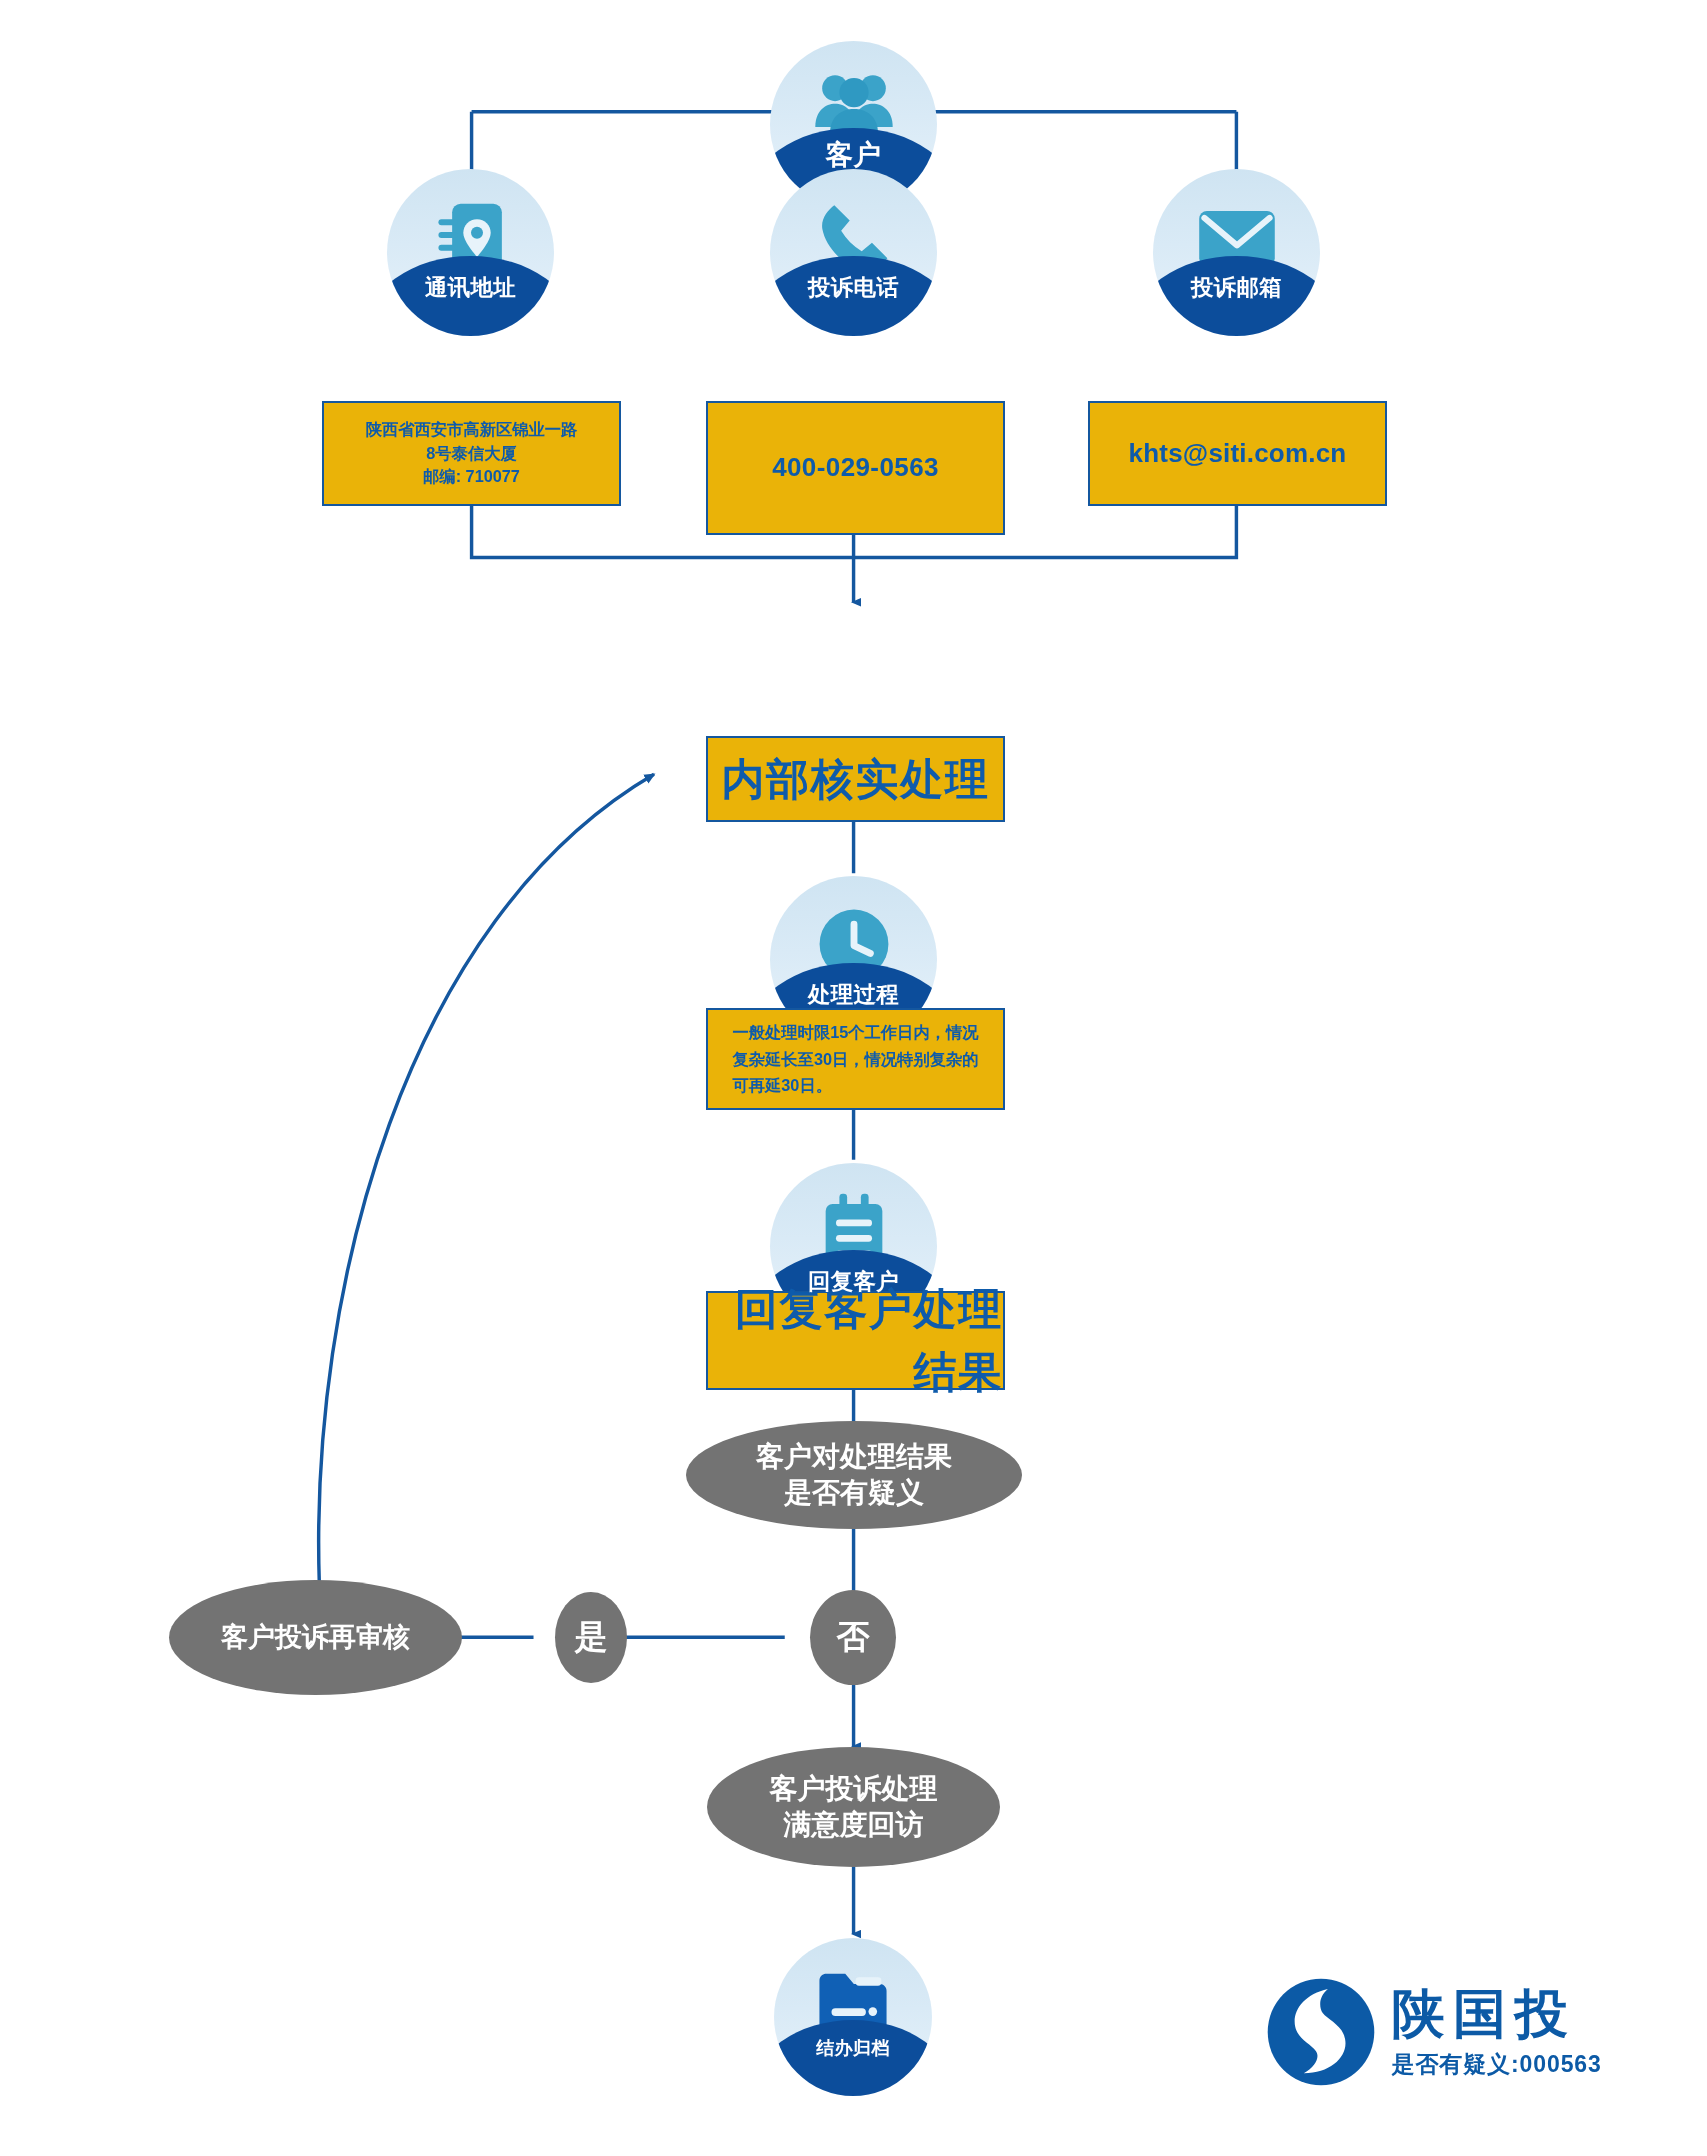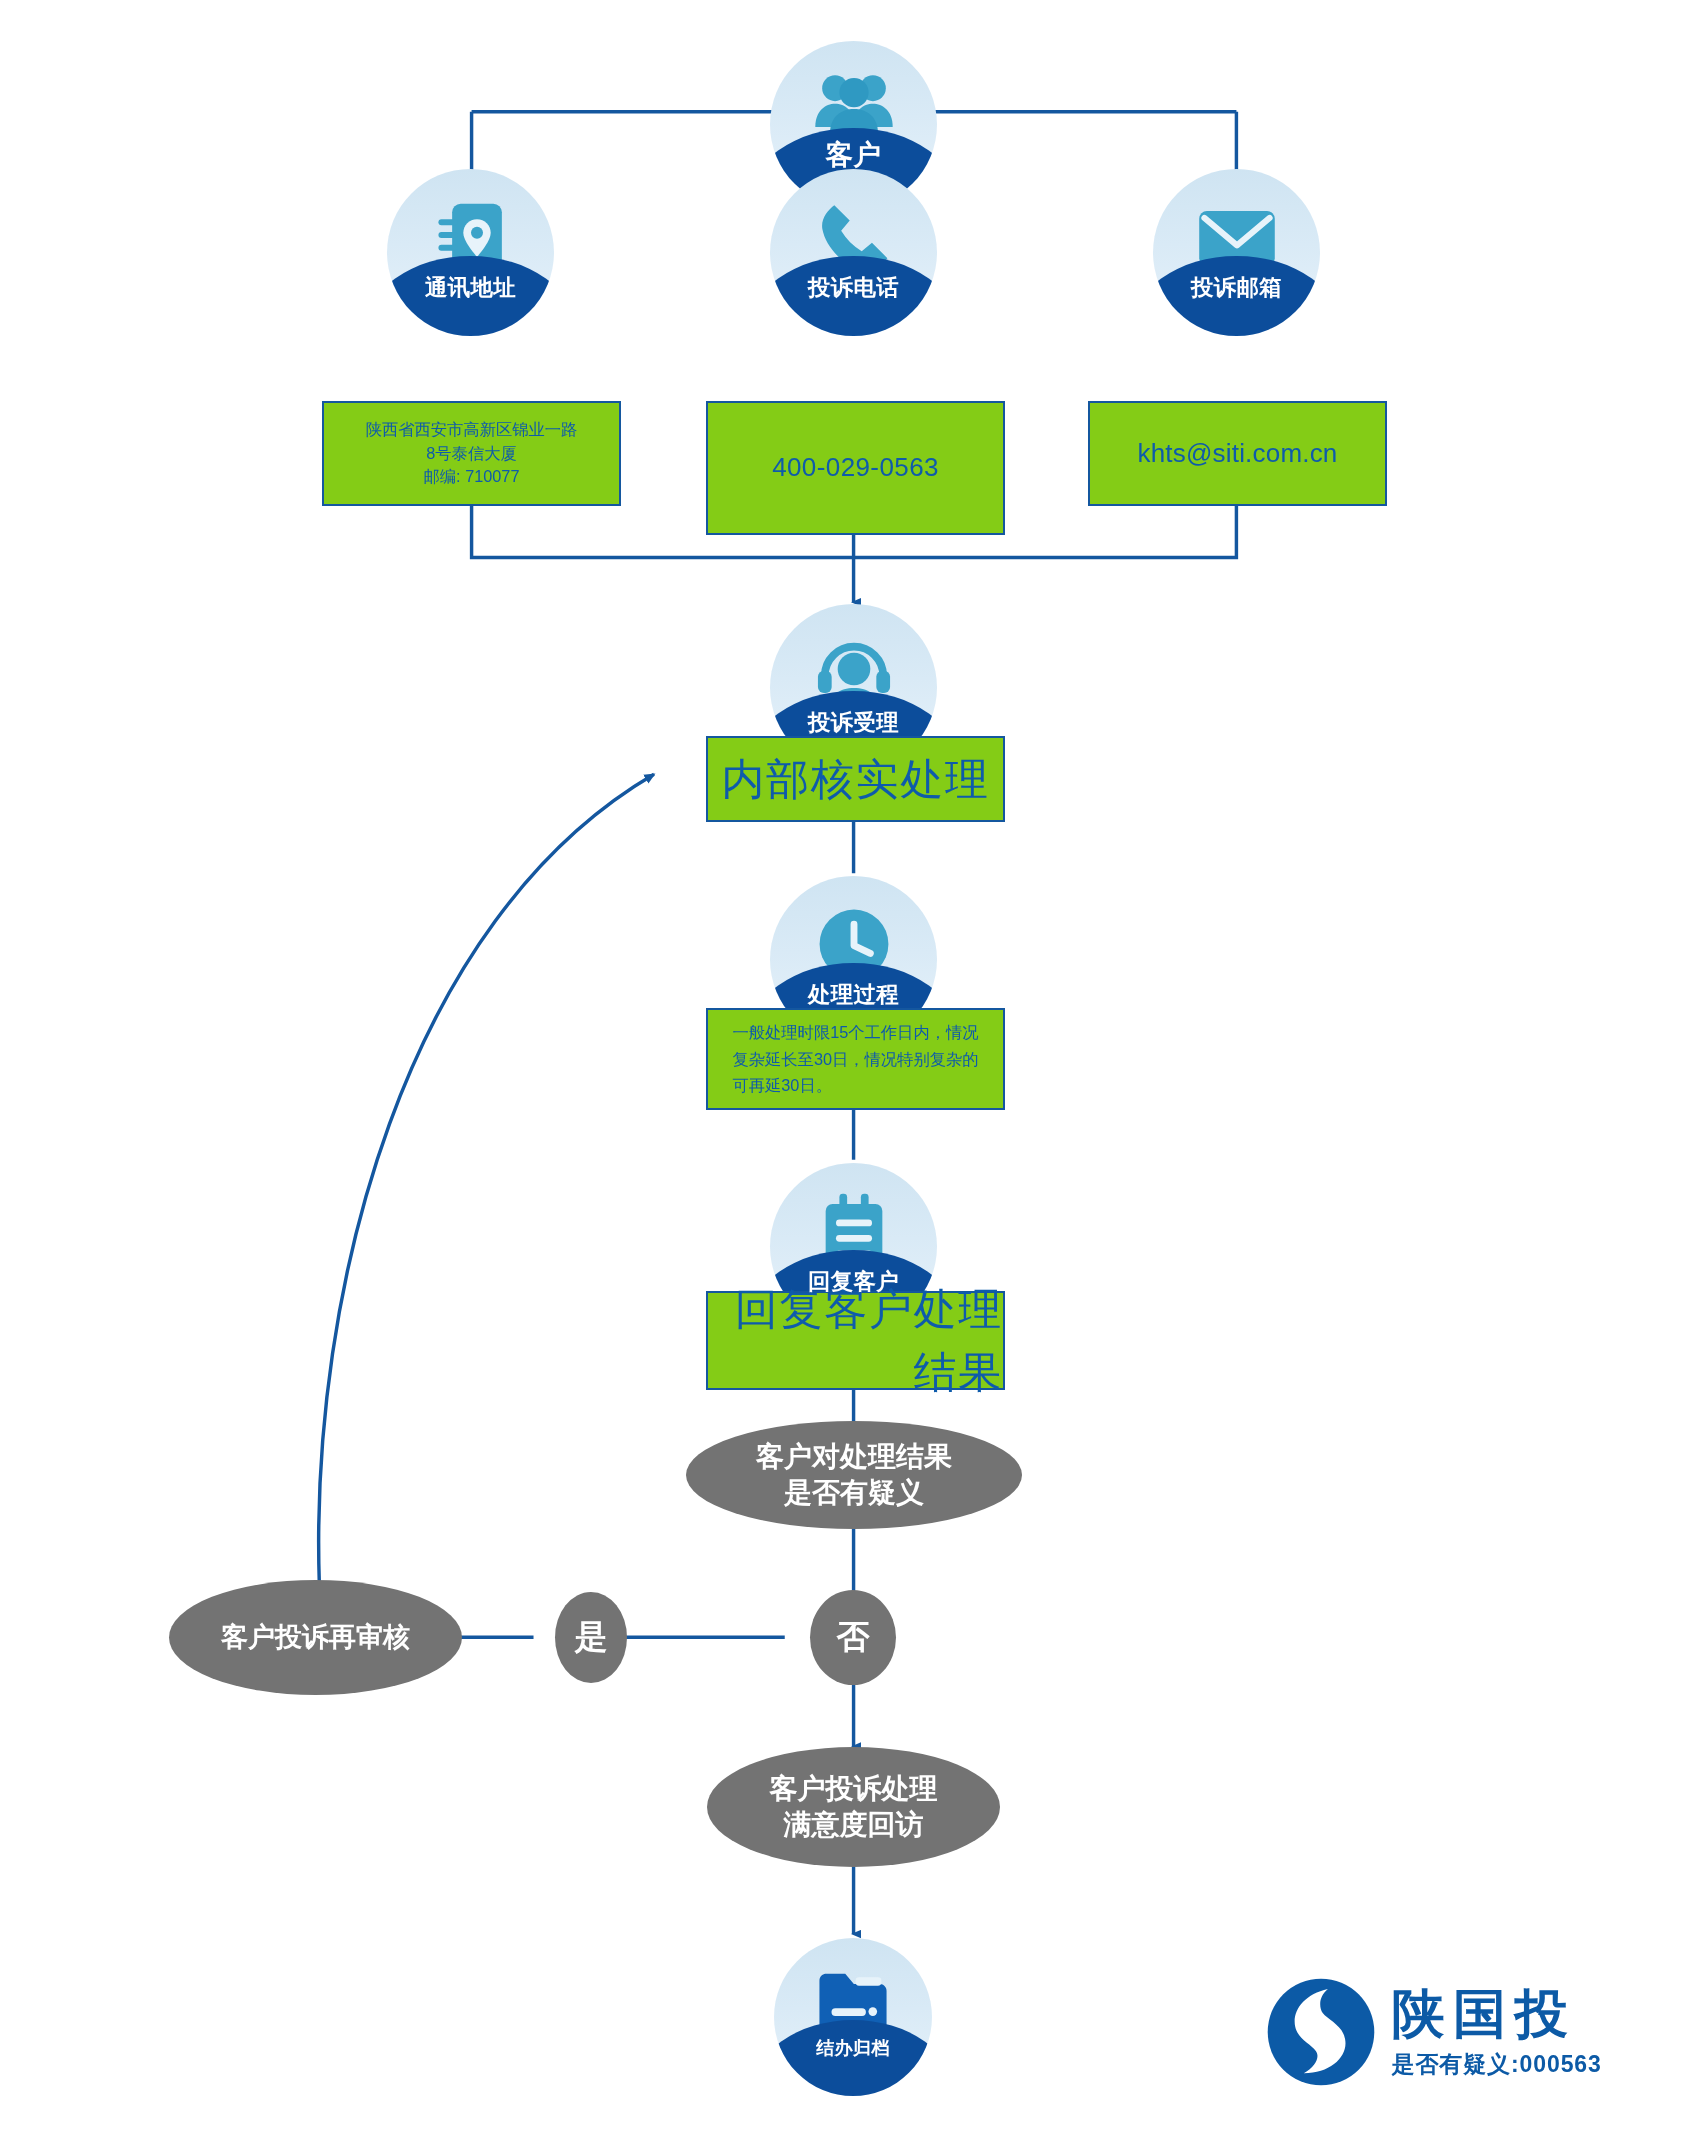--- a/index.html
+++ b/index.html
@@ -60,28 +60,28 @@
     color: #ffffff;
     font-weight: bold;
     letter-spacing: 0.4px;
     z-index: 3;
   }
 
   
   .rbox {
     position: absolute;
     border: 2.2px solid #14579f;
-    background: #84cc16;
+    background: #eab308;
     box-sizing: border-box;
     display: flex;
     align-items: center;
     justify-content: center;
     text-align: center;
     color: #0e5bab;
-    font-weight: normal;
+    font-weight: bold;
     line-height: 1.45;
   }
   .rbox.small { font-size: 16.3px; }
   .rbox.phone { font-size: 26px; letter-spacing: 0.4px; }
   .rbox.mail  { font-size: 26px; letter-spacing: 0.2px; }
   .rbox.proc  { font-size: 16.3px; text-align: left; padding: 0 19px; line-height: 1.65; }
   .rbox.big   { font-size: 43px; letter-spacing: 1.7px; }
 
   
   .enode {
@@ -232,31 +232,20 @@
         <rect x="2" y="2" width="88" height="64" rx="9" fill="#3ba3c9"></rect>
         <path d="M8 10 L46 42 L84 10" stroke="#e7f3fa" stroke-width="7" fill="none" stroke-linecap="round" stroke-linejoin="round"></path>
       </svg>
       <div class="cap"></div>
       <div class="caplabel" style="top:103px; font-size:22.4px;">投诉邮箱</div>
     </div>
     <div class="rbox mail" style="left:1088px; top:401px; width:299px; height:105px;">
       <span>khts@siti.com.cn</span>
     </div>
 
-    <div class="cnode" style="left:770px; top:604px; width:167px; height:167px;">
-      <svg class="glyph" style="top:34px;" width="79" height="74" viewBox="0 0 92 86">
-        <path d="M12 44 A34 34 0 0 1 80 44" stroke="#3ba3c9" stroke-width="9" fill="none" stroke-linecap="round"></path>
-        <rect x="4" y="38" width="16" height="26" rx="7" fill="#3ba3c9"></rect>
-        <rect x="72" y="38" width="16" height="26" rx="7" fill="#3ba3c9"></rect>
-        <circle cx="46" cy="36" r="19" fill="#3ba3c9"></circle>
-        <path d="M16 86 C16 66,30 58,46 58 C62 58,76 66,76 86 Z" fill="#3ba3c9"></path>
-      </svg>
-      <div class="cap"></div>
-      <div class="caplabel" style="top:103px; font-size:22.4px;">投诉受理</div>
-    </div>
     <div class="rbox big" style="left:706px; top:736px; width:299px; height:86px;">
       <span>内部核实处理</span>
     </div>
 
     <div class="cnode" style="left:770px; top:876px; width:167px; height:167px;">
       <svg class="glyph" style="top:31px;" width="74" height="74" viewBox="0 0 86 86">
         <circle cx="43" cy="43" r="40" fill="#3ba3c9"></circle>
         <path d="M43 20 L43 45 L62 54" stroke="#e7f3fa" stroke-width="8" fill="none" stroke-linecap="round" stroke-linejoin="round"></path>
       </svg>
       <div class="cap"></div>

